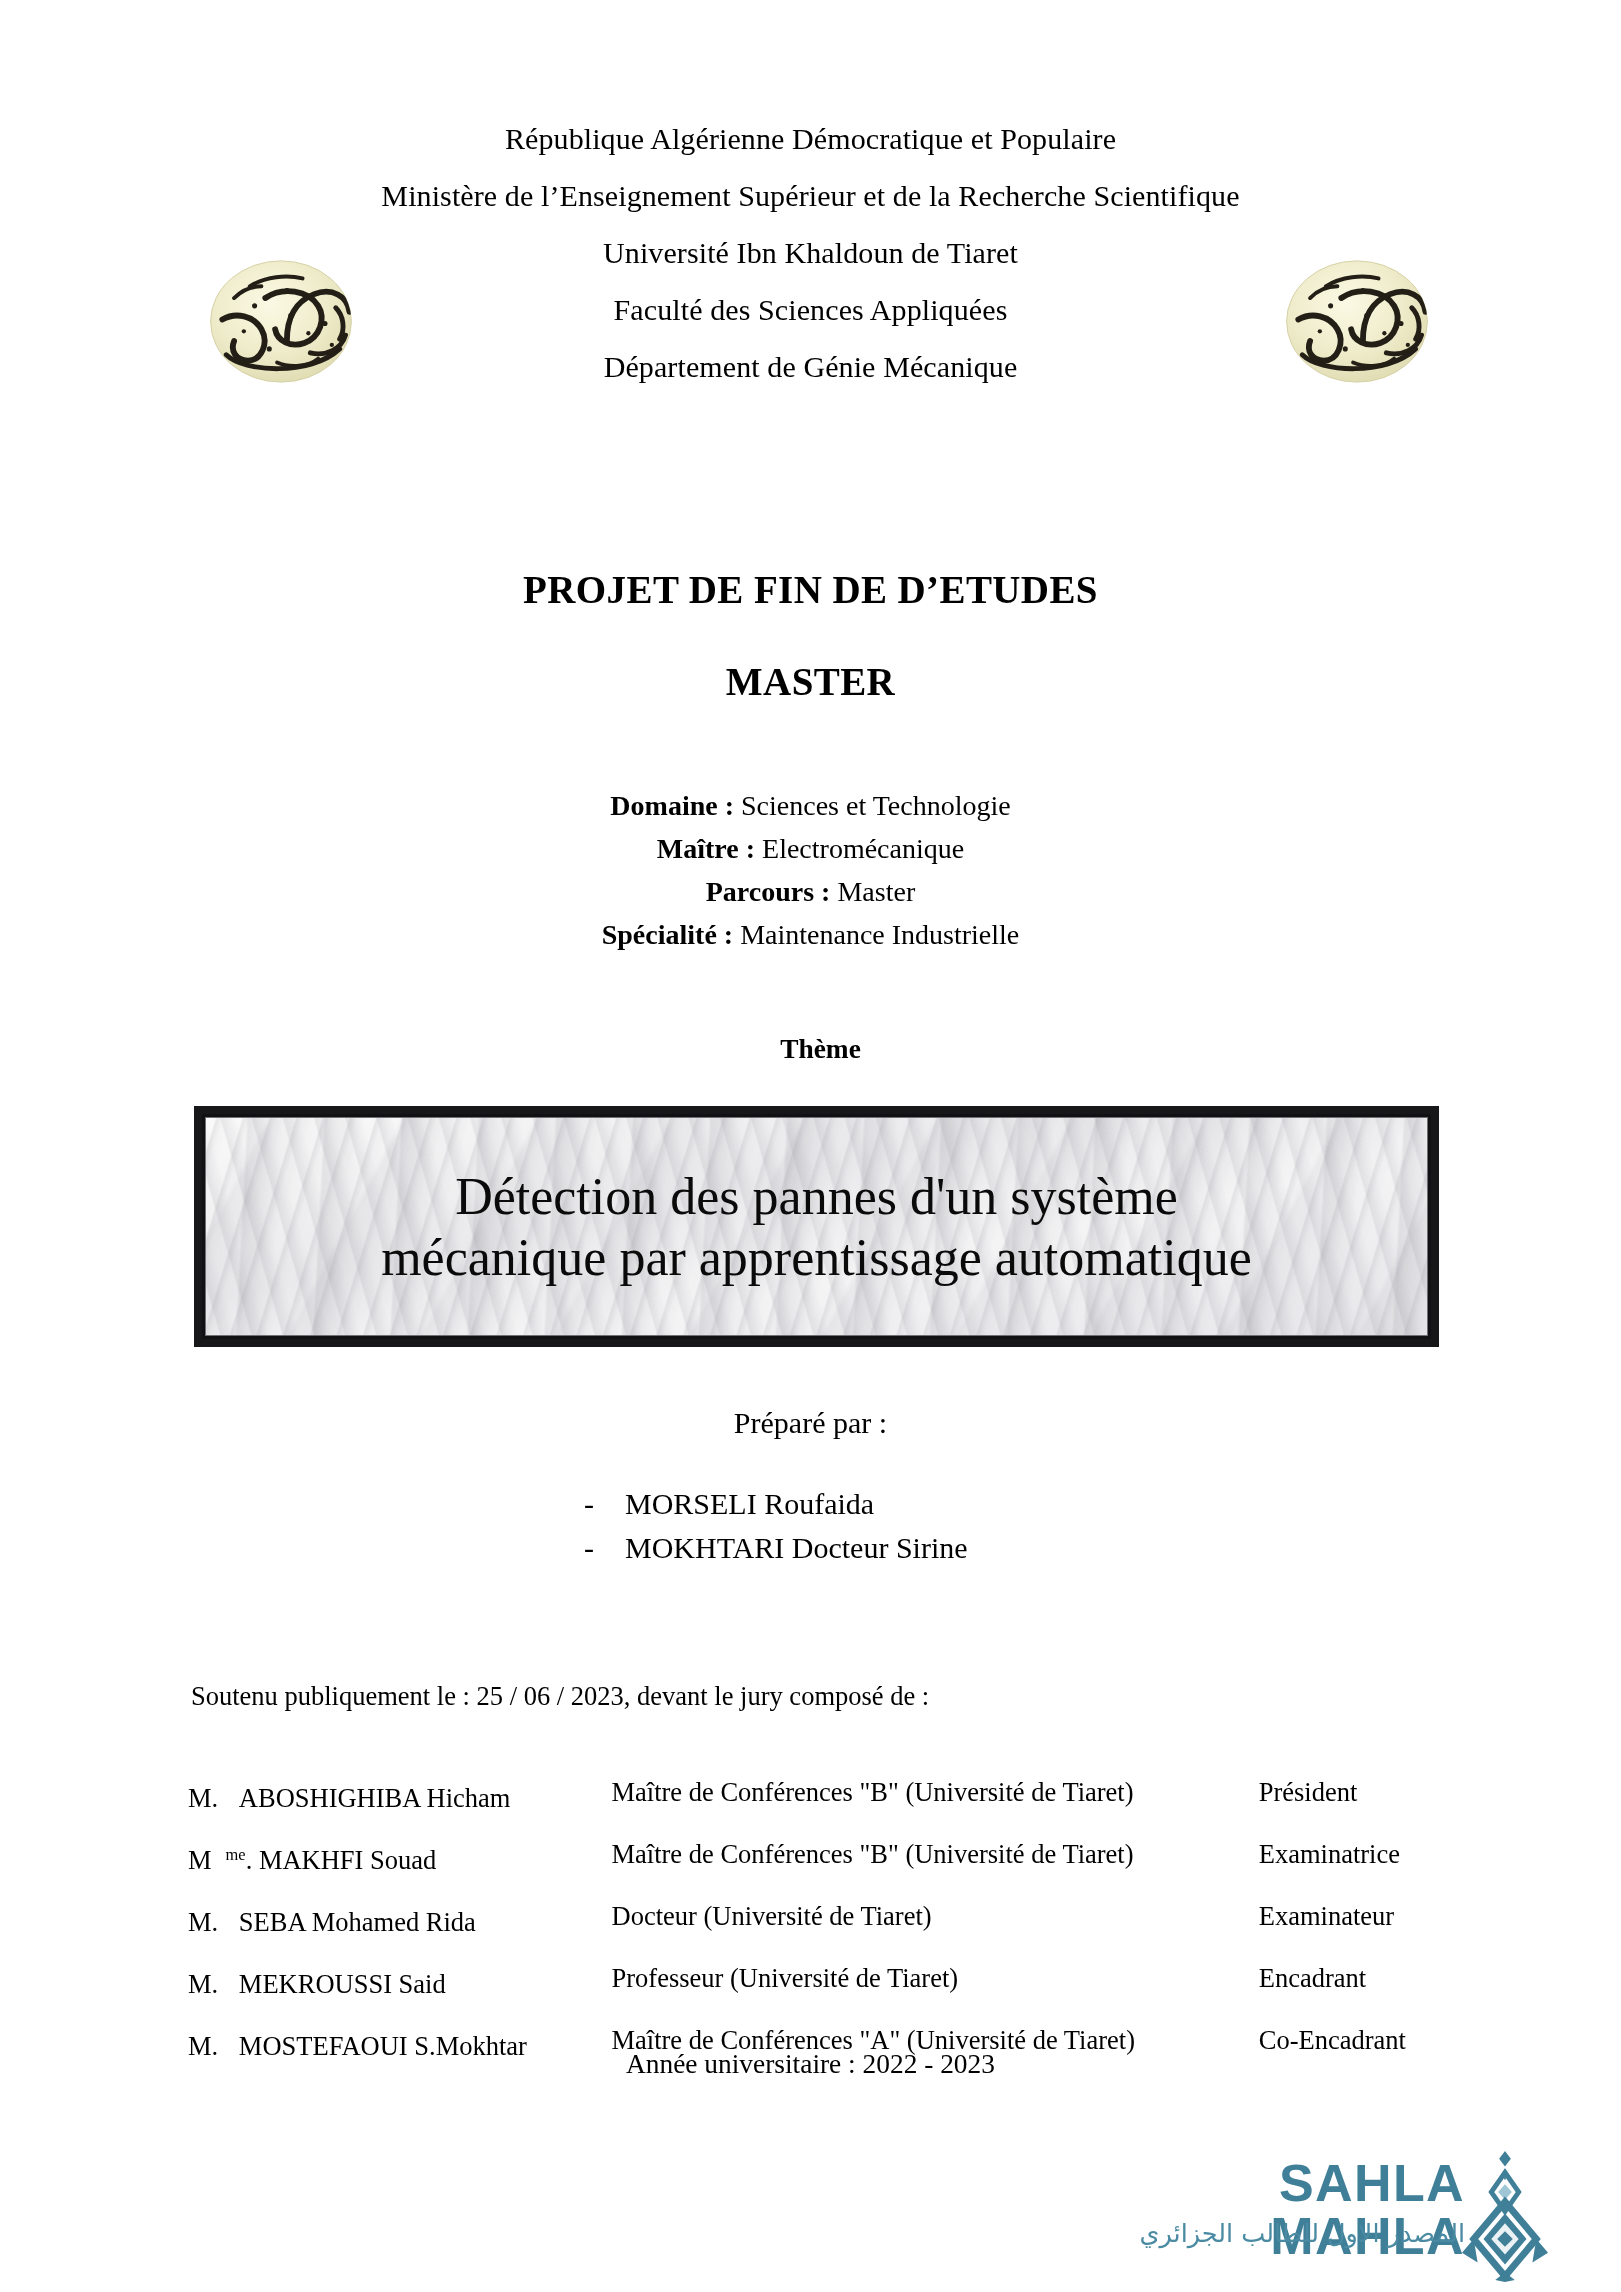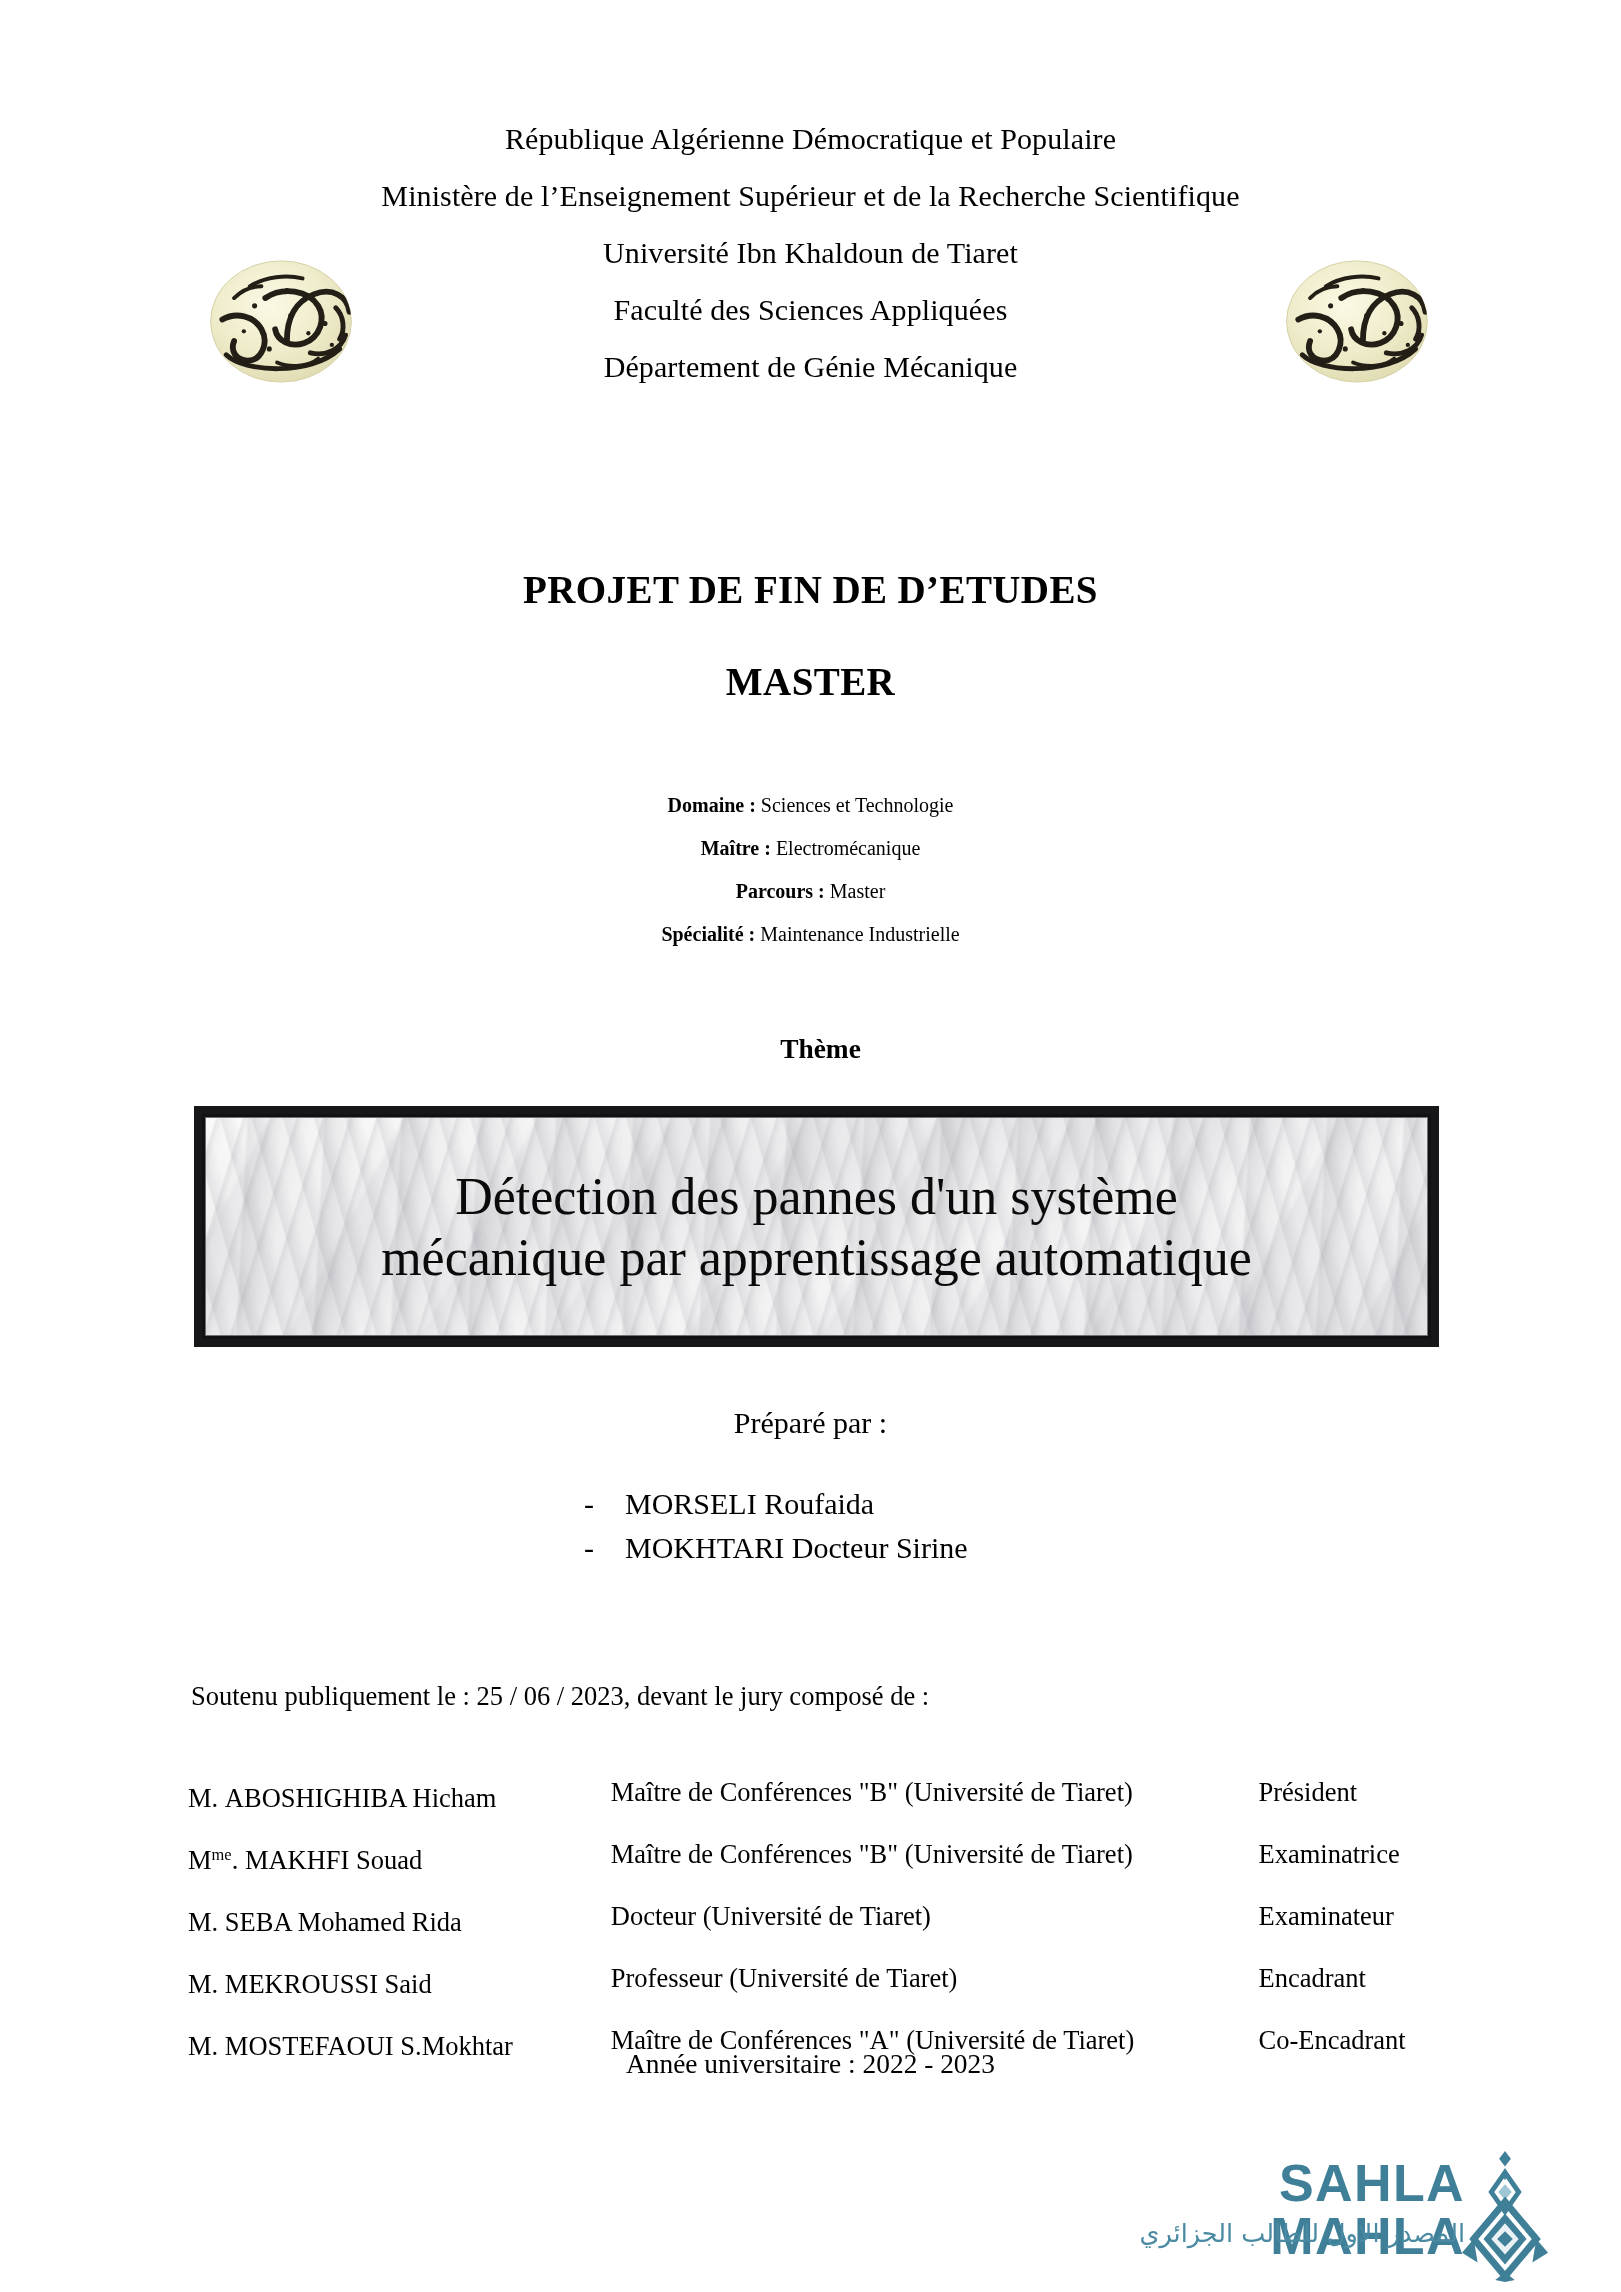--- a/index.html
+++ b/index.html
@@ -69,21 +69,21 @@
 
   
   .program-block {
     position: absolute;
     top: 784px;
     left: 0;
     width: 1621px;
     text-align: center;
   }
   .program-line {
-    font-size: 20px;
+    font-size: 28px;
     line-height: 43px;
   }
   .program-line .lbl { font-weight: bold; }
 
   
   .theme-label {
     position: absolute;
     top: 1034px;
     left: 0;
     width: 1621px;
@@ -196,21 +196,21 @@
   .jury td {
     font-size: 26.5px;
     line-height: 33px;
     padding: 11.8px 0;
     vertical-align: top;
     white-space: nowrap;
   }
   .jury td.c-name  { width: 420px; padding-right: 9.8px; }
   .jury td.c-grade { width: 647px; padding-right: 9.8px; }
   .jury td.c-role  { width: 208px; }
-  .jury sup { font-size: 0.62em; vertical-align: 0.52em; }
+  .jury sup { font-size: 0.62em; vertical-align: 0.52em; margin-left: 14px; }
 
   
   .academic-year {
     position: absolute;
     top: 2049px;
     left: 0;
     width: 1621px;
     text-align: center;
     font-size: 27.4px;
   }

